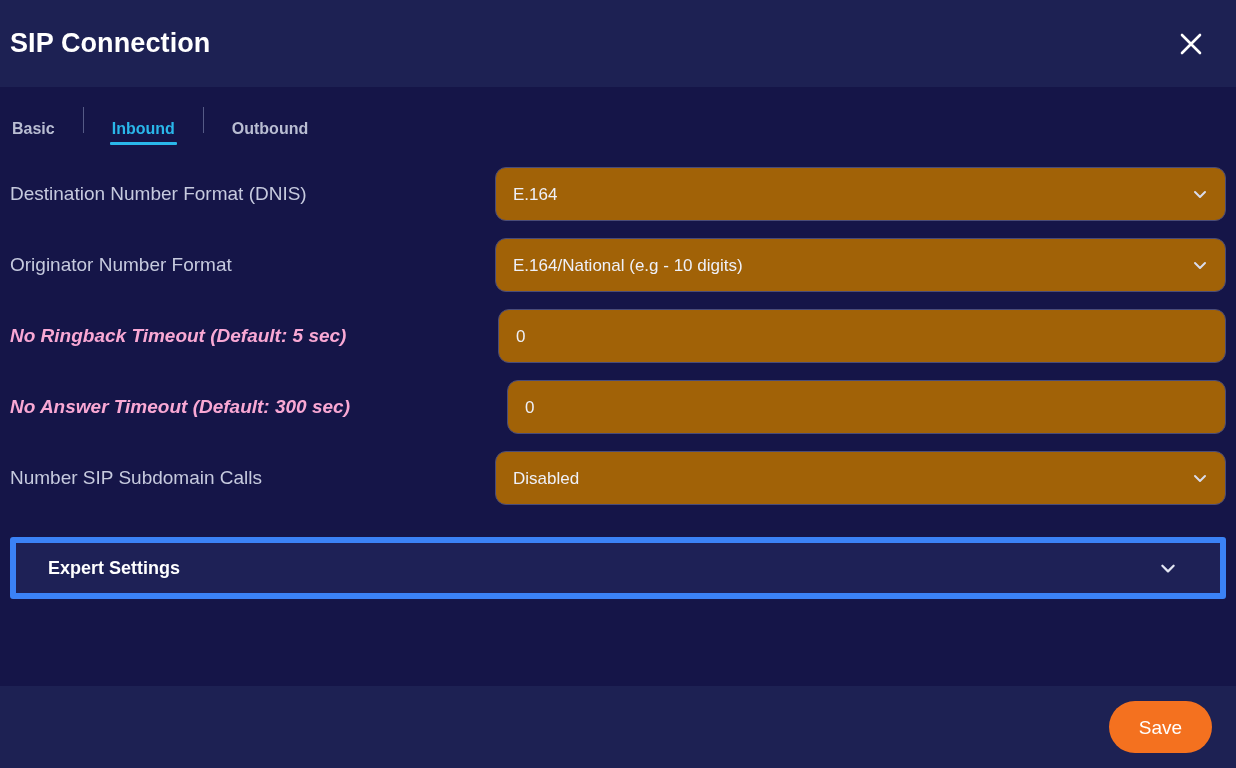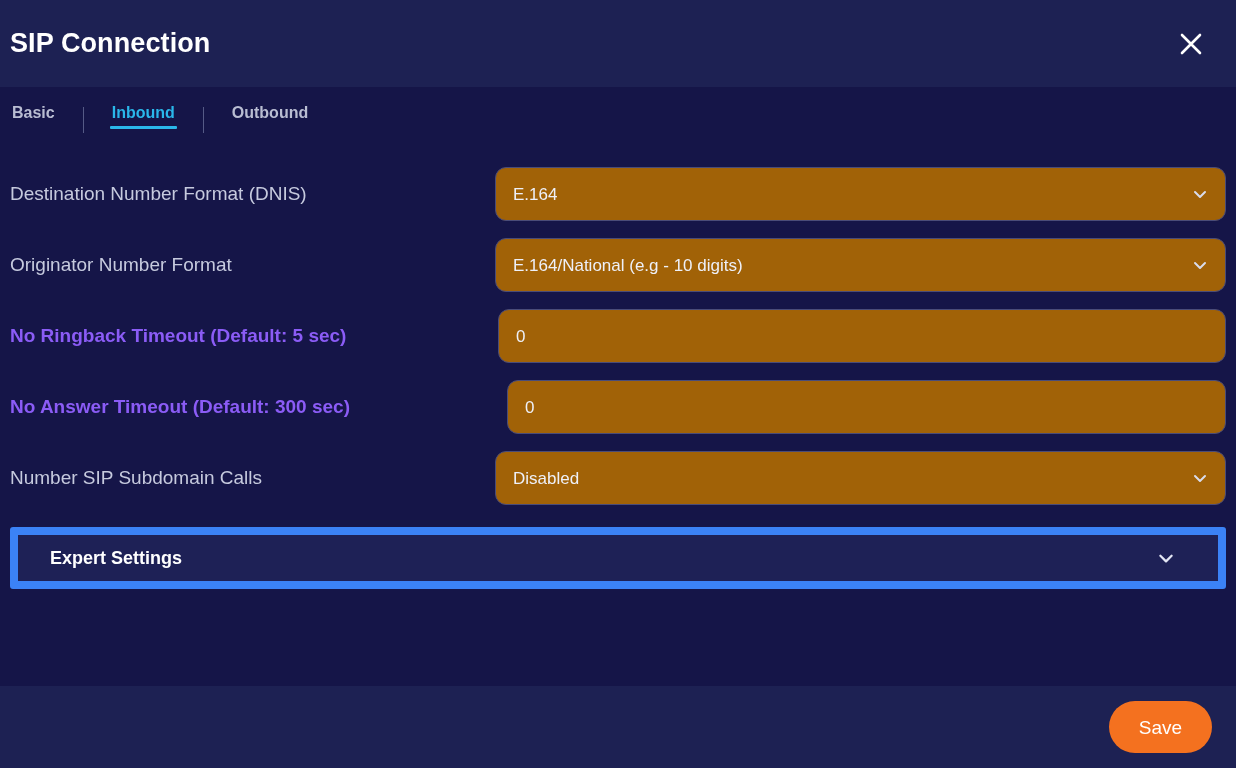--- a/index.html
+++ b/index.html
@@ -59,21 +59,21 @@
     flex: 1 1 auto;
     background: #151548;
     padding: 0 10px;
     position: relative;
     overflow: hidden;
   }
 
   
   .tabs {
     display: flex;
-    align-items: flex-start;
+    align-items: flex-end;
     height: 58px;
     padding-top: 14px;
     margin-bottom: 14px;
   }
   .tab {
     position: relative;
     font-size: 16px;
     font-weight: bold;
     color: #b9bdd2;
     padding: 2px 2px 7px 2px;
@@ -119,22 +119,23 @@
   .row-label {
     flex: 0 0 464px;
     width: 464px;
     padding-right: 16px;
     font-size: 19px;
     line-height: 1.42;
     color: #c6cade;
     font-weight: normal;
   }
   .row-label.strong {
-    color: #8b5cf6;
+    color: #f9a8d4;
     font-weight: bold;
+    font-style: italic;
   }
   .row-field {
     flex: 1 1 auto;
     display: flex;
     justify-content: flex-end;
   }
 
   .control {
     position: relative;
     height: 54px;
@@ -177,24 +178,24 @@
 
   
   .row.r1 .row-field .control { margin-left: 0; }
   .row.r1 .row-label { flex-basis: 464px; }
   .row.r3 .row-label { flex-basis: 467px; }
   .row.r4 .row-label { flex-basis: 476px; }
 
   
   .expert {
     position: relative;
-    margin-top: 14px;
+    margin-top: 24px;
     height: 62px;
     background: #1e2156;
-    border: 8px solid #3b82f6;
+    border: 6px solid #3b82f6;
     border-radius: 3px;
     display: flex;
     align-items: center;
     padding: 0 22px 0 32px;
     cursor: pointer;
   }
   .expert-label {
     font-size: 18px;
     font-weight: bold;
     color: #ffffff;

